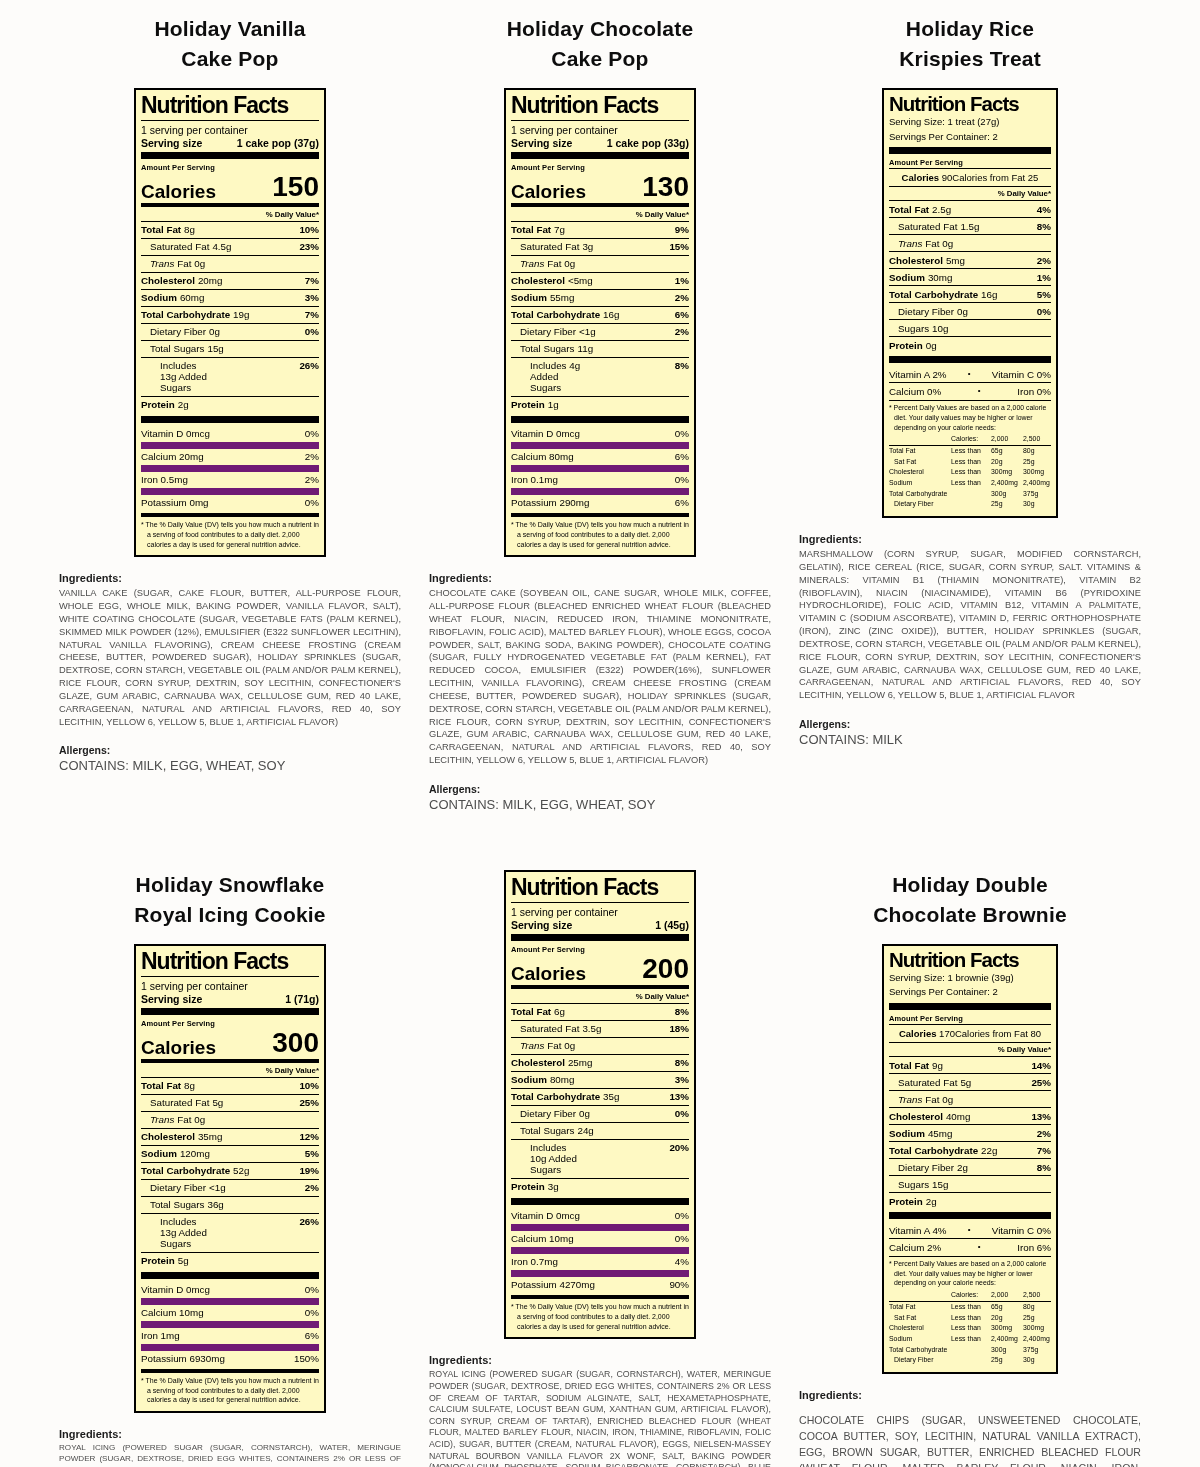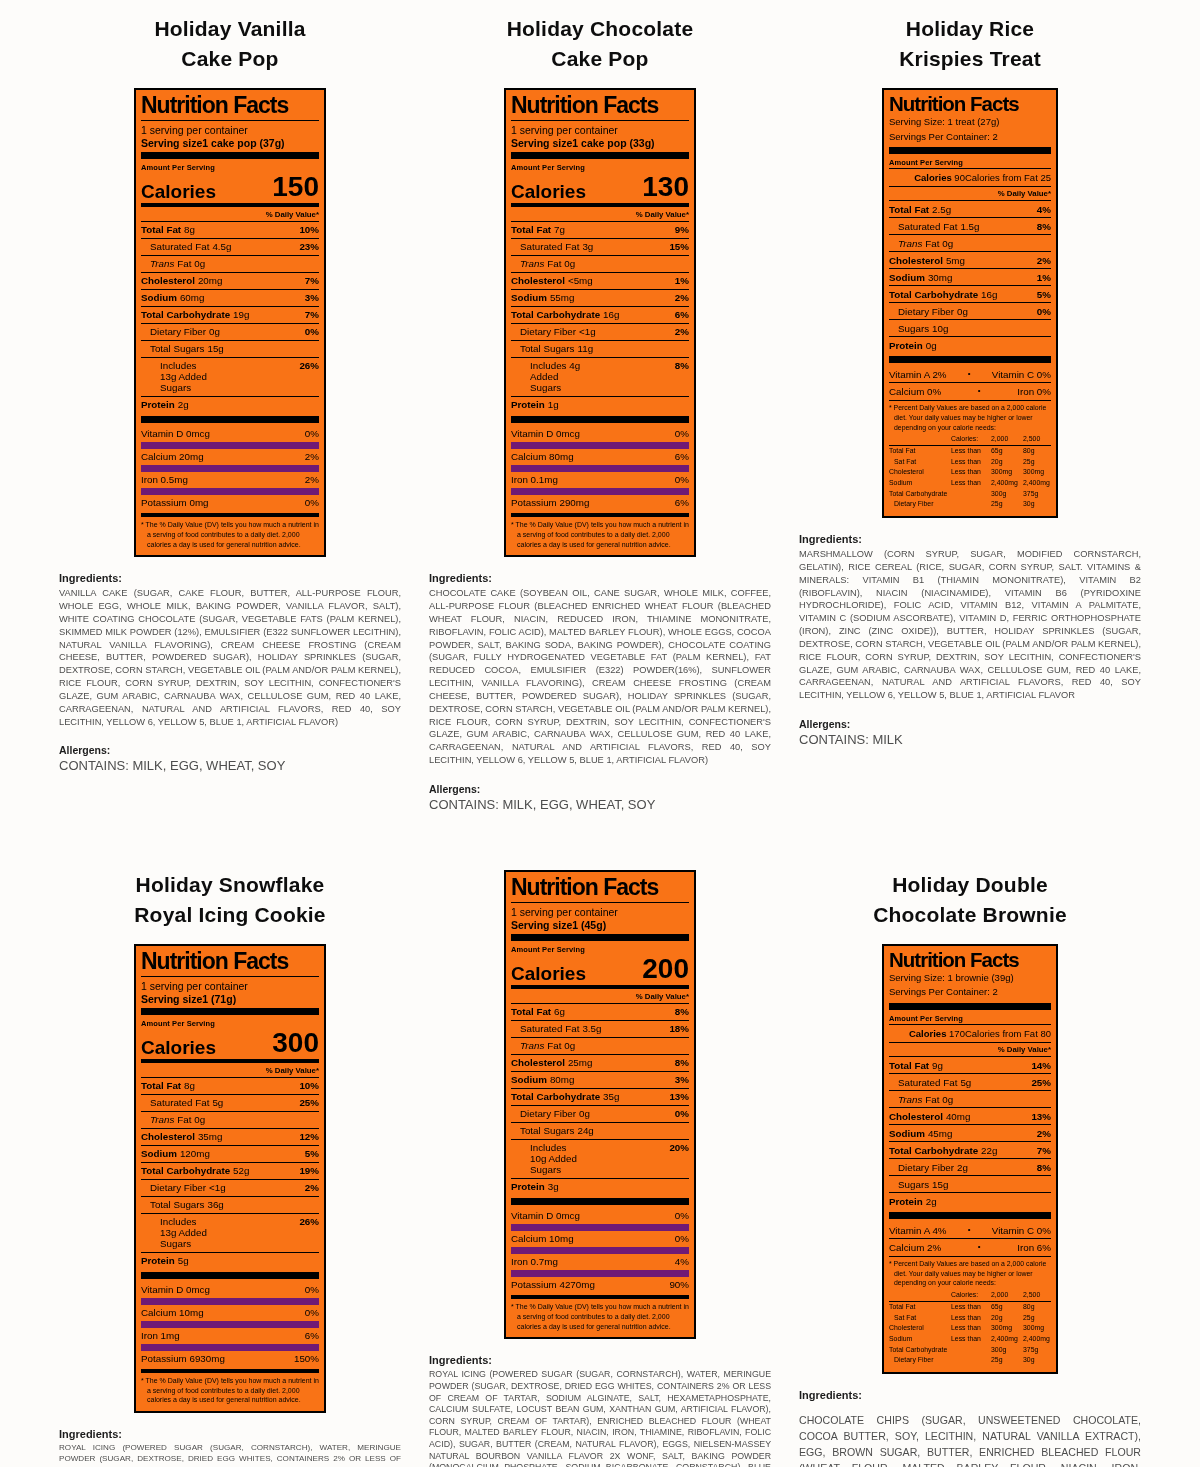--- a/index.html
+++ b/index.html
@@ -12,36 +12,36 @@
     column-gap:14px; row-gap:58px; padding:14px 52px 34px;
   }
   .product { display:flex; flex-direction:column; align-items:center; }
   .product-title {
     font-weight:bold; font-size:21px; line-height:1.45; text-align:center;
     color:#0d0d0d; margin-bottom:13px; letter-spacing:0.2px;
   }
   .b { font-weight:bold; }
 
   
-  .nf { border:2px solid #000; background:#f97316; padding:4px 5px 6px; color:#000; }
+  .nf { border:2px solid #000; background:#fef9c3; padding:4px 5px 6px; color:#000; }
   .nf-new { width:192px; }
   .nf-old { width:176px; }
   .nf-heading { font-weight:bold; font-size:23px; letter-spacing:-1px; line-height:1.02; white-space:nowrap; }
   .nf-old .nf-heading { font-size:20.5px; border-bottom:0; }
   .nf-sep-thin { border-top:1px solid #000; margin:3px 0; }
   .nf-bar-thick { height:7px; background:#000; margin:3px 0; }
   .nf-bar-med { height:4px; background:#000; margin:2px 0 1px; }
   .nf-servings { font-size:10.5px; margin-top:1px; }
-  .nf-ss-row { display:flex; font-weight:bold; font-size:10.5px; margin-top:1px; }
+  .nf-ss-row { display:flex; justify-content:space-between; font-weight:bold; font-size:10.5px; margin-top:1px; }
   .nf-line { font-size:9.5px; line-height:1.55; }
   .nf-aps { font-size:7.5px; letter-spacing:0.1px; padding:1px 0; }
   .nf-cal-row { display:flex; justify-content:space-between; align-items:flex-end; line-height:0.95; margin:1px 0 2px; }
   .nf-cal-label { font-size:19px; font-weight:bold; }
   .nf-cal-value { font-size:28px; font-weight:bold; }
-  .nf-calold-row { display:flex; justify-content:flex-end; font-size:9.5px; border-top:1px solid #000; padding:3px 0; }
+  .nf-calold-row { display:flex; justify-content:center; font-size:9.5px; border-top:1px solid #000; padding:3px 0; }
   .nf-dvh { text-align:right; font-size:7.8px; padding:2px 0; }
   .nf-old .nf-dvh { border-top:1px solid #000; }
   .n-row { display:flex; font-size:9.8px; border-top:1px solid #000; padding:2.5px 0; }
   .n-amount { margin-left:3px; }
   .n-dv { margin-left:auto; font-weight:bold; }
   .st-bold .n-name { font-weight:bold; }
   .st-indent { padding-left:9px; }
   .st-indent2 { padding-left:19px;gap:44px; }
   .st-indent-italic { padding-left:9px; }
   .st-indent-italic .n-name { font-style:italic; }

